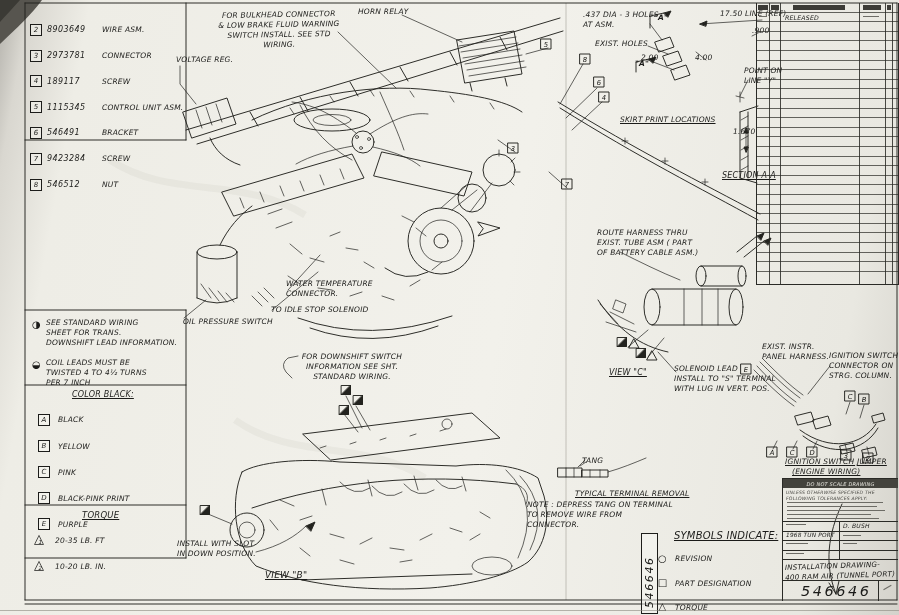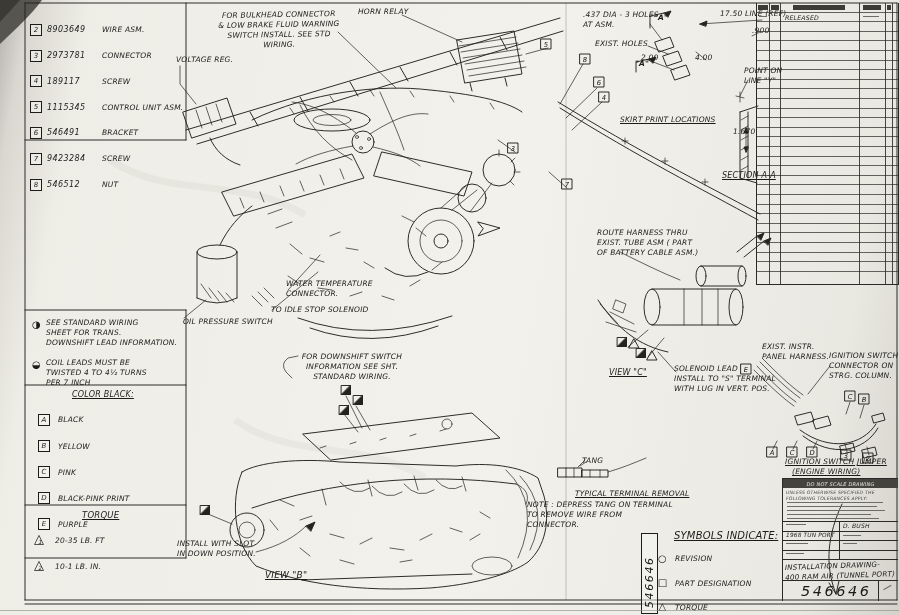--- a/index.html
+++ b/index.html
@@ -284,21 +284,21 @@
   </div>
 
   <div class="lbl u" style="left:82px;top:510px;font-size:8.5px;">TORQUE</div>
   <div class="lbl" style="left:34px;top:523px;">
     <div class="trow">
       <span class="trig"><i class="tglyph">△</i><i class="tnum">1</i></span>
       <span class="pd">20-35 LB. FT</span>
     </div>
     <div class="trow">
       <span class="trig"><i class="tglyph">△</i><i class="tnum">2</i></span>
-      <span class="pd">10-1 LB. IN.</span>
+      <span class="pd">10-20 LB. IN.</span>
     </div>
   </div>
 
   <div class="lbl ctr" style="left:213px;top:10px;width:132px;transform:rotate(-1deg);">FOR BULKHEAD CONNECTOR
 &amp; LOW BRAKE FLUID WARNING
 SWITCH INSTALL. SEE STD WIRING.</div>
   <div class="lbl" style="left:358px;top:7px;">HORN RELAY</div>
   <div class="lbl" style="left:176px;top:55px;">VOLTAGE REG.</div>
   <div class="lbl" style="left:583px;top:10px;">.437 DIA - 3 HOLES
 AT ASM.</div>

